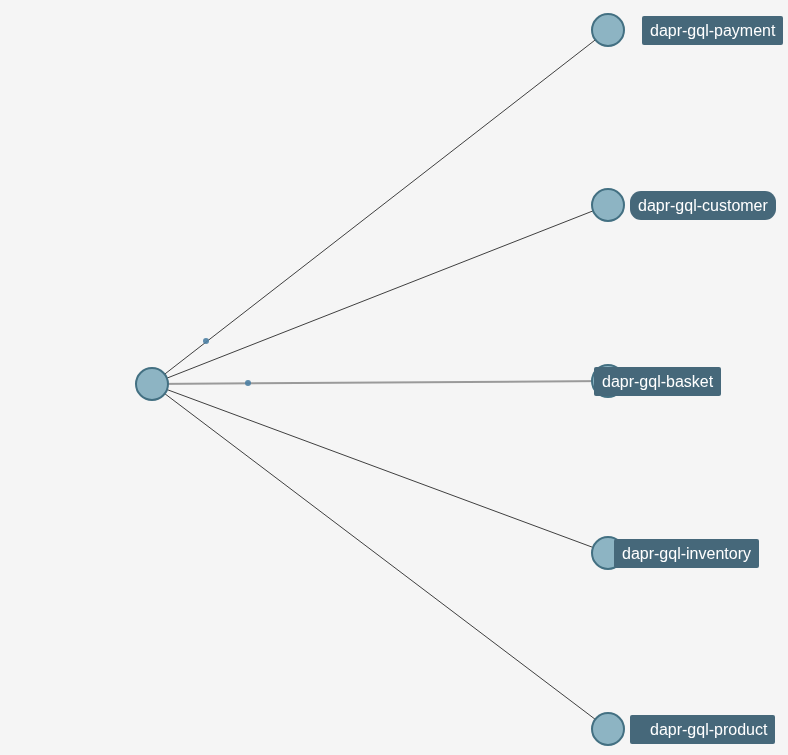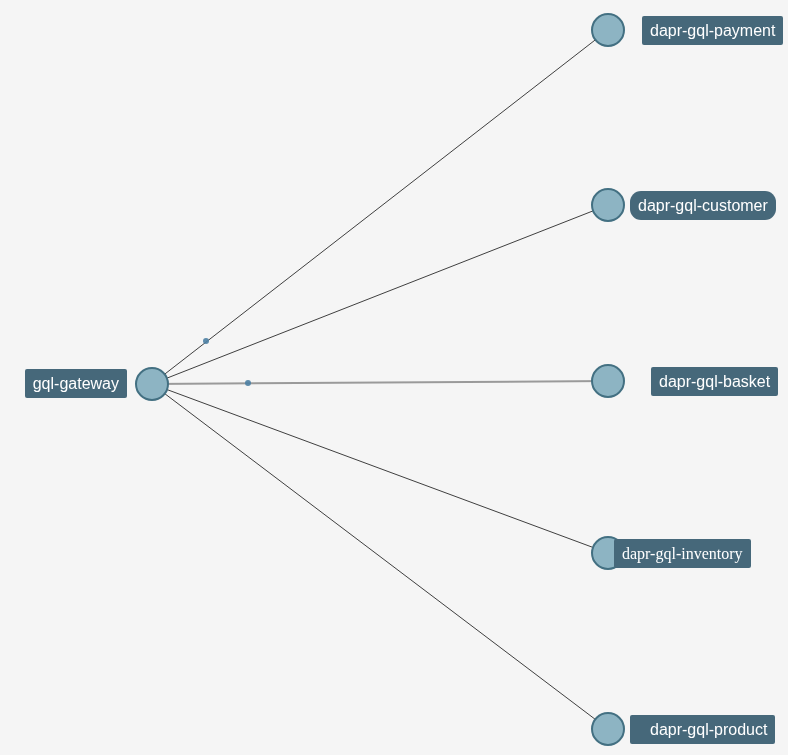--- a/index.html
+++ b/index.html
@@ -41,22 +41,22 @@
   .circle-gateway   { left: 135px; top: 367px; }
   .circle-payment   { left: 591px; top: 13px;  }
   .circle-customer  { left: 591px; top: 188px; }
   .circle-basket    { left: 591px; top: 364px; }
   .circle-inventory { left: 591px; top: 536px; }
   .circle-product   { left: 591px; top: 712px; }
   
   .label-gateway   { right: 661px; top: 369px; }
   .label-payment   { left: 630px; top: 16px; margin-left: 12px;  }
   .label-customer  { left: 630px; top: 191px; border-radius: 11px; }
-  .label-basket    { left: 651px; top: 367px; }
-  .label-inventory { left: 614px; top: 539px; font-family: Liberation Serif, serif; }
+  .label-basket    { left: 594px; top: 367px; }
+  .label-inventory { left: 614px; top: 539px; }
   .label-product   { left: 630px; top: 715px; padding-left: 20px; }
 </style>
 </head>
 <body>
 
 <div class="canvas">
 
   <svg class="edges-layer" width="788" height="755" viewBox="0 0 788 755" xmlns="http://www.w3.org/2000/svg">
     <line x1="152" y1="384" x2="608" y2="30" stroke="#3f3f3f" stroke-width="1"></line>
     <line x1="152" y1="384" x2="608" y2="205" stroke="#3f3f3f" stroke-width="1"></line>
@@ -67,20 +67,19 @@
     <circle cx="248" cy="383" r="3" fill="#4c80a3" opacity="0.9"></circle>
   </svg>
 
   <div class="node-circle circle-gateway"></div>
   <div class="node-circle circle-payment"></div>
   <div class="node-circle circle-customer"></div>
   <div class="node-circle circle-basket"></div>
   <div class="node-circle circle-inventory"></div>
   <div class="node-circle circle-product"></div>
 
-  <div class="node-label label-gateway">gql-gateway</div>
   <div class="node-label label-payment">dapr-gql-payment</div>
   <div class="node-label label-customer">dapr-gql-customer</div>
   <div class="node-label label-basket">dapr-gql-basket</div>
   <div class="node-label label-inventory">dapr-gql-inventory</div>
   <div class="node-label label-product">dapr-gql-product</div>
 
 </div>
 
 </body></html>

